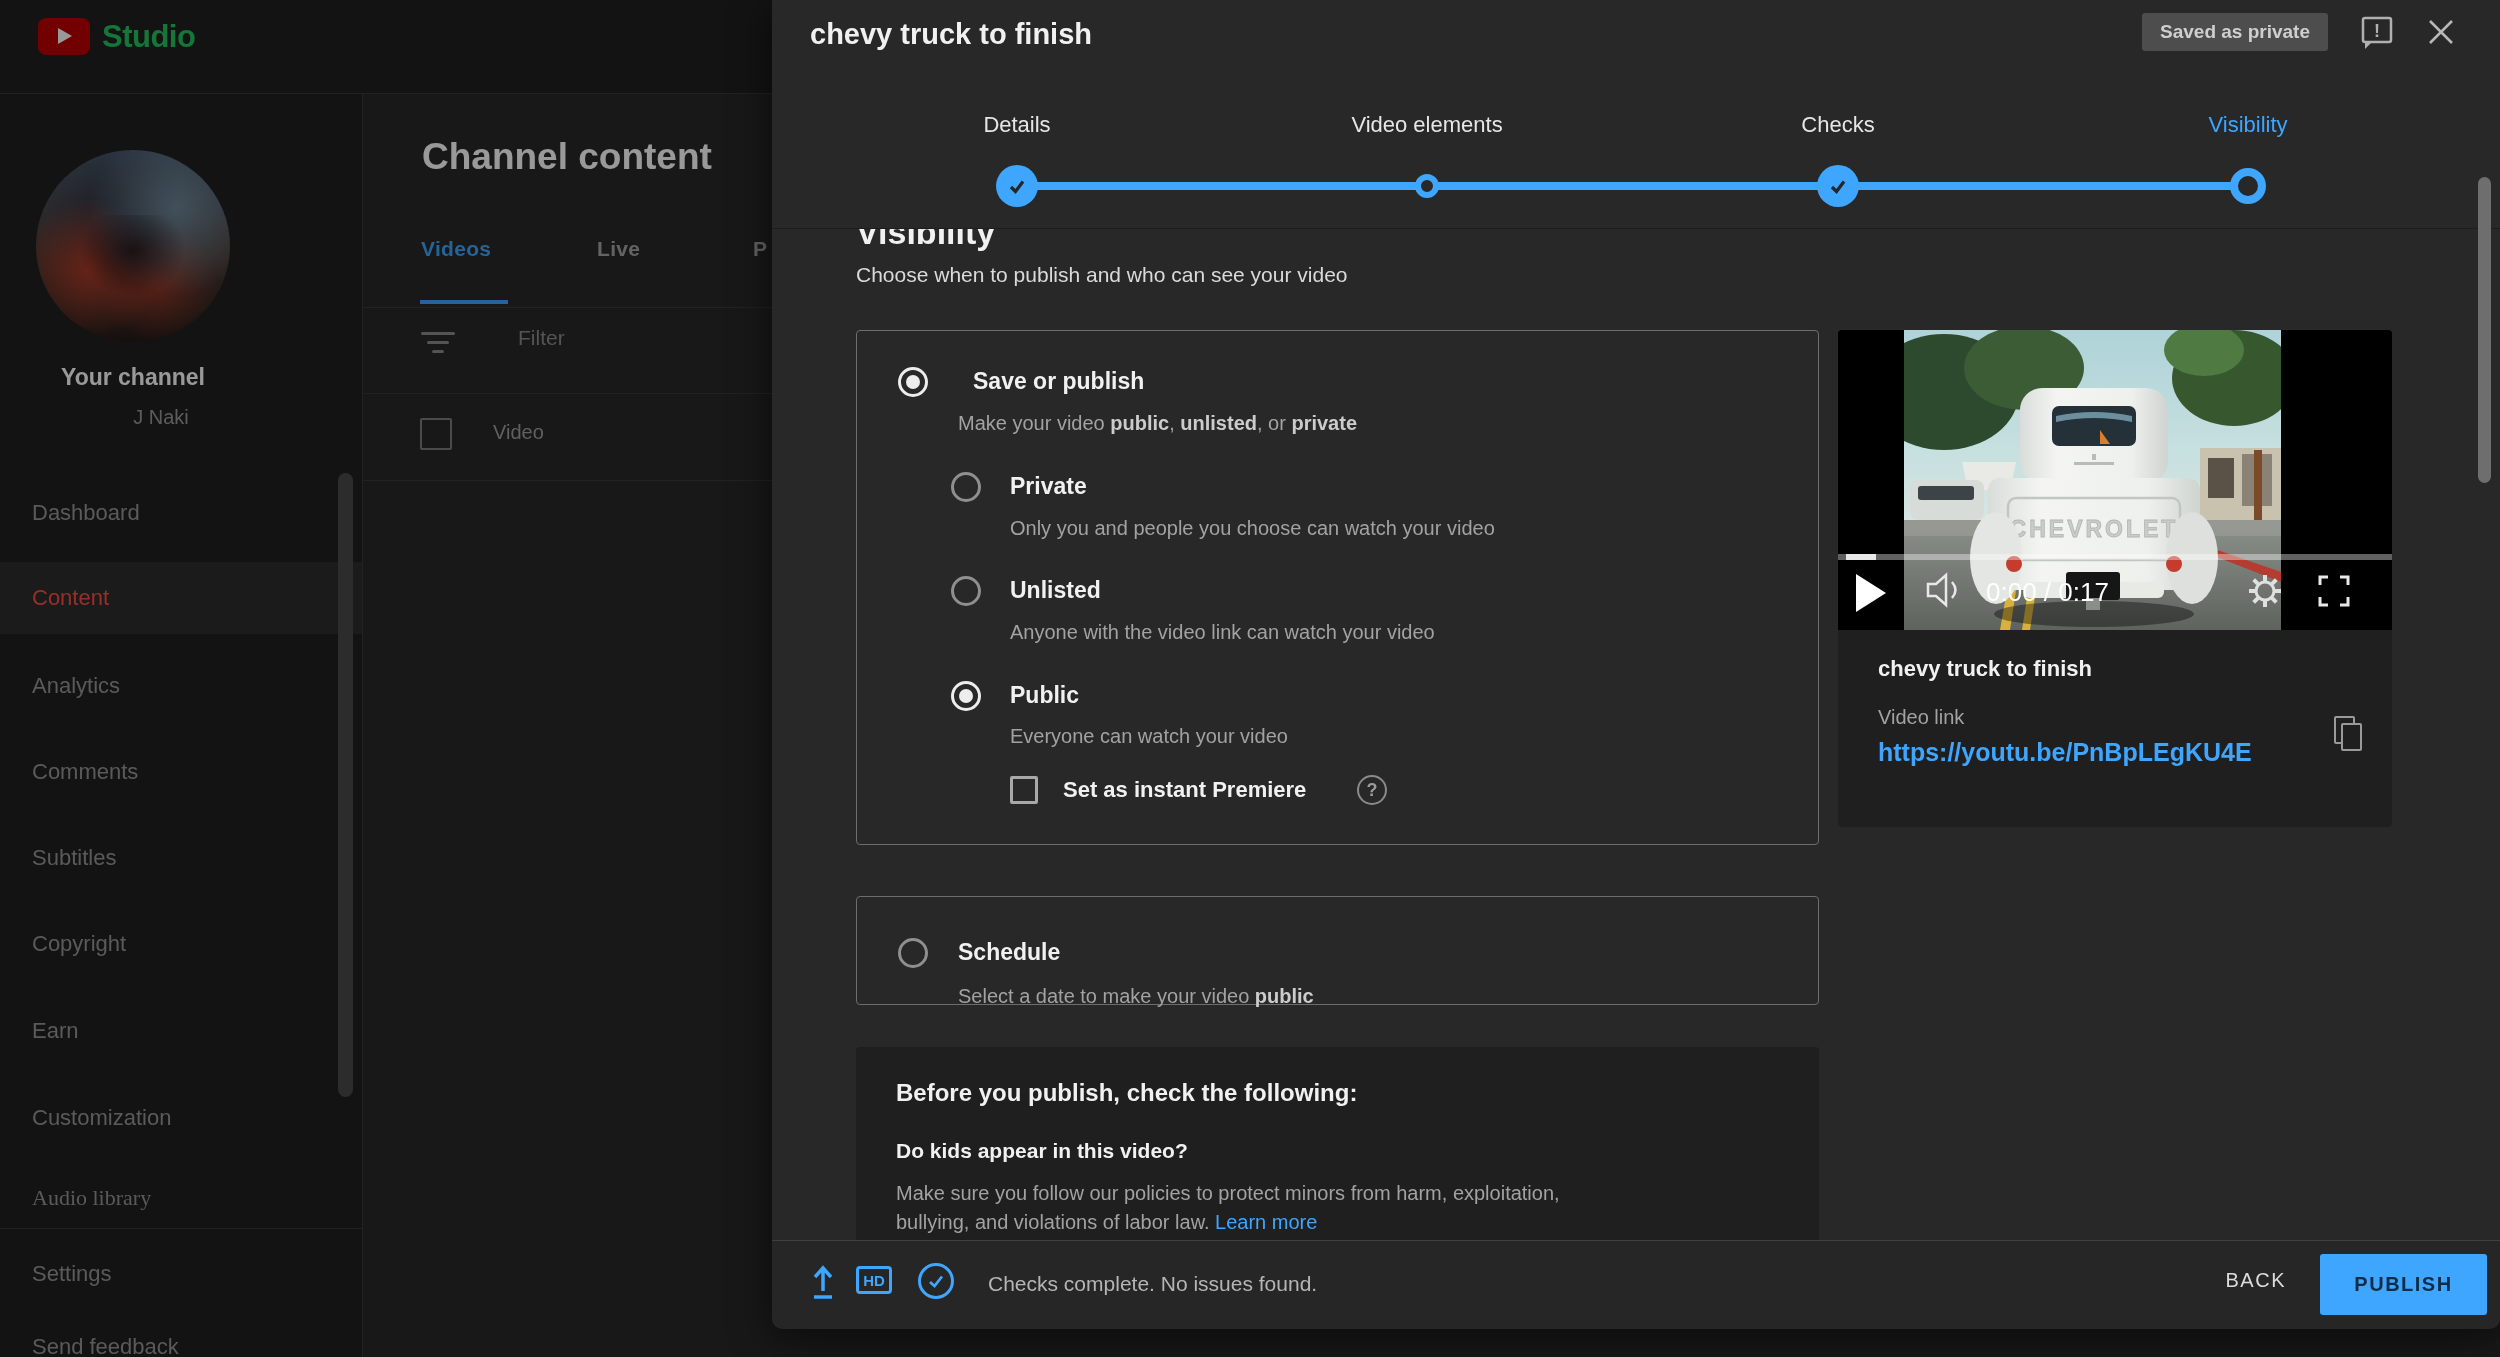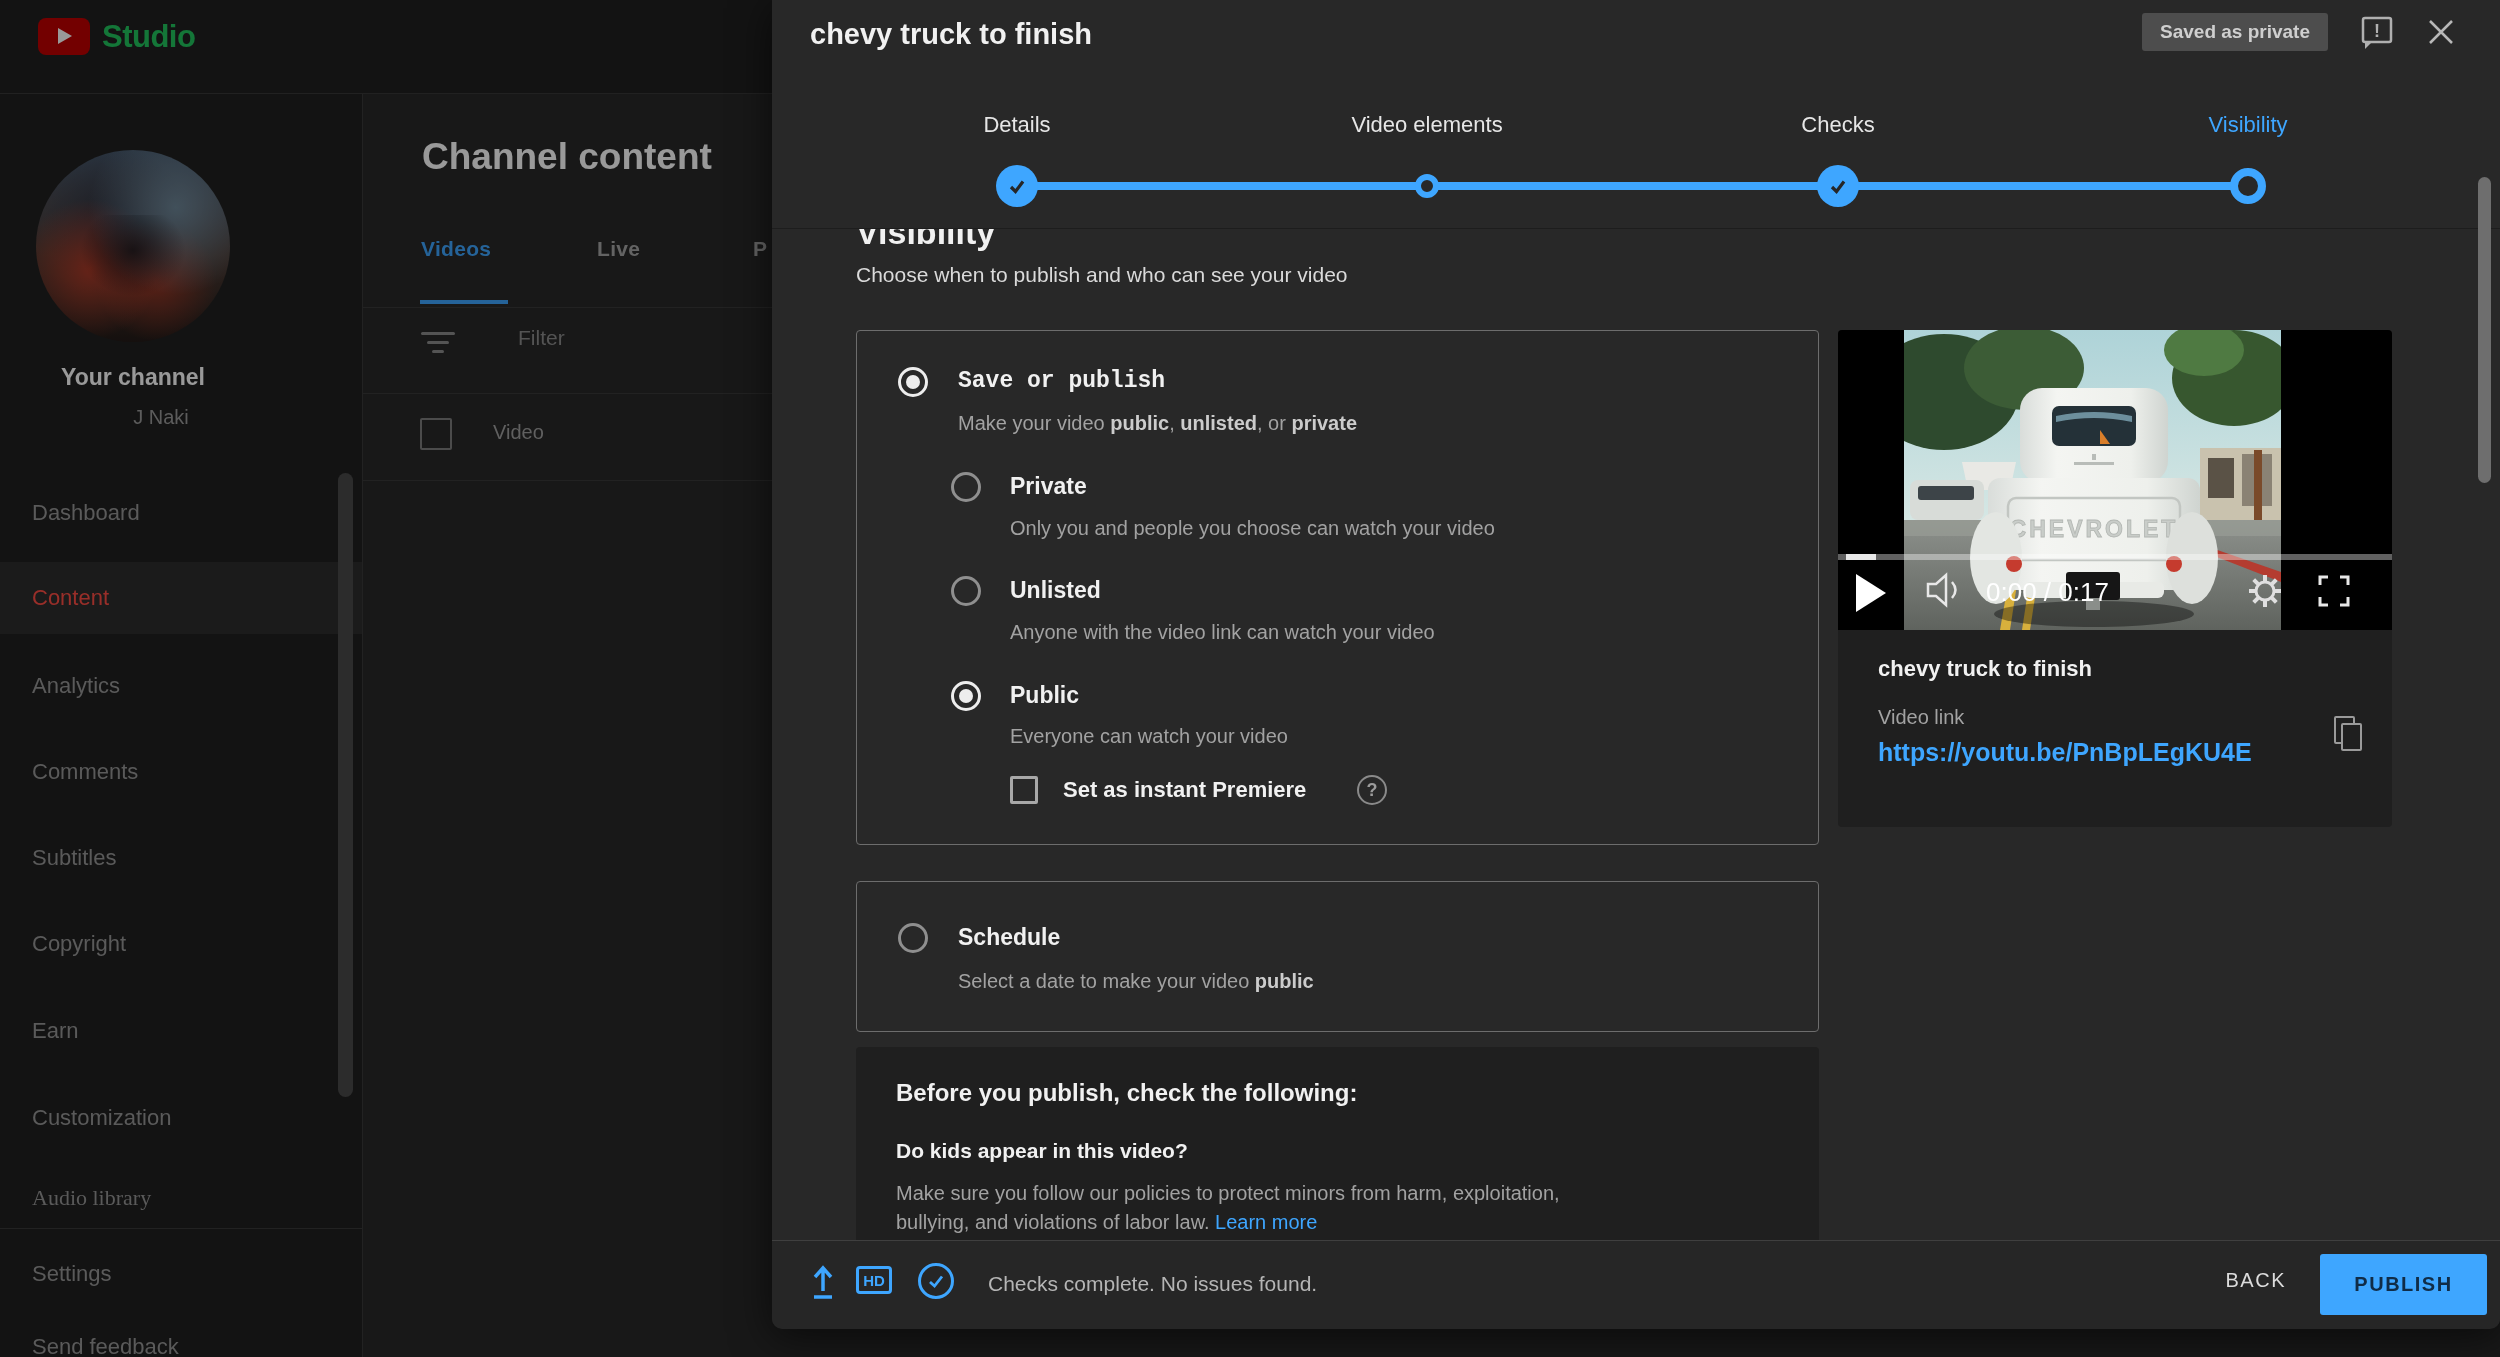--- a/index.html
+++ b/index.html
@@ -194,21 +194,21 @@
       </div>
       <div class="step-dot dot-cur" style="left:1476px;"></div>
     </div>
 
     <div class="dlg-body">
       <div class="vis-heading">Visibility</div>
       <div class="vis-sub">Choose when to publish and who can see your video</div>
 
       <div class="card" style="top:101px;height:515px;">
         <div class="radio sel" style="left:41px;top:36px;"></div>
-        <div class="opt-label" style="left:101px;top:37px;font-family:Liberation Mono, monospace;">Save or publish</div>
+        <div class="opt-label" style="left:116px;top:37px;">Save or publish</div>
         <div class="opt-desc" style="left:101px;top:81px;">
           <span>Make your video </span><b>public</b><span>, </span><b>unlisted</b><span>, or </span><b>private</b>
         </div>
 
         <div class="radio" style="left:94px;top:141px;"></div>
         <div class="opt-label" style="left:153px;top:142px;">Private</div>
         <div class="opt-desc" style="left:153px;top:186px;">Only you and people you choose can watch your video</div>
 
         <div class="radio" style="left:94px;top:245px;"></div>
         <div class="opt-label" style="left:153px;top:246px;">Unlisted</div>
@@ -216,21 +216,21 @@
 
         <div class="radio sel" style="left:94px;top:350px;"></div>
         <div class="opt-label" style="left:153px;top:351px;">Public</div>
         <div class="opt-desc" style="left:153px;top:394px;">Everyone can watch your video</div>
 
         <div class="chk" style="left:153px;top:445px;"></div>
         <div class="opt-label" style="left:206px;top:446px;font-size:22px;">Set as instant Premiere</div>
         <div class="help-circle" style="left:500px;top:444px;">?</div>
       </div>
 
-      <div class="card" style="top:652px;height:151px;padding-left:9px;">
+      <div class="card" style="top:667px;height:109px;padding-left:9px;">
         <div class="radio" style="left:41px;top:41px;"></div>
         <div class="opt-label" style="left:101px;top:42px;">Schedule</div>
         <div class="opt-desc" style="left:101px;top:88px;">
           <span>Select a date to make your video </span><b>public</b>
         </div>
       </div>
 
       <div class="panel">
         <div class="panel-h">Before you publish, check the following:</div>
         <div class="panel-q">Do kids appear in this video?</div>

